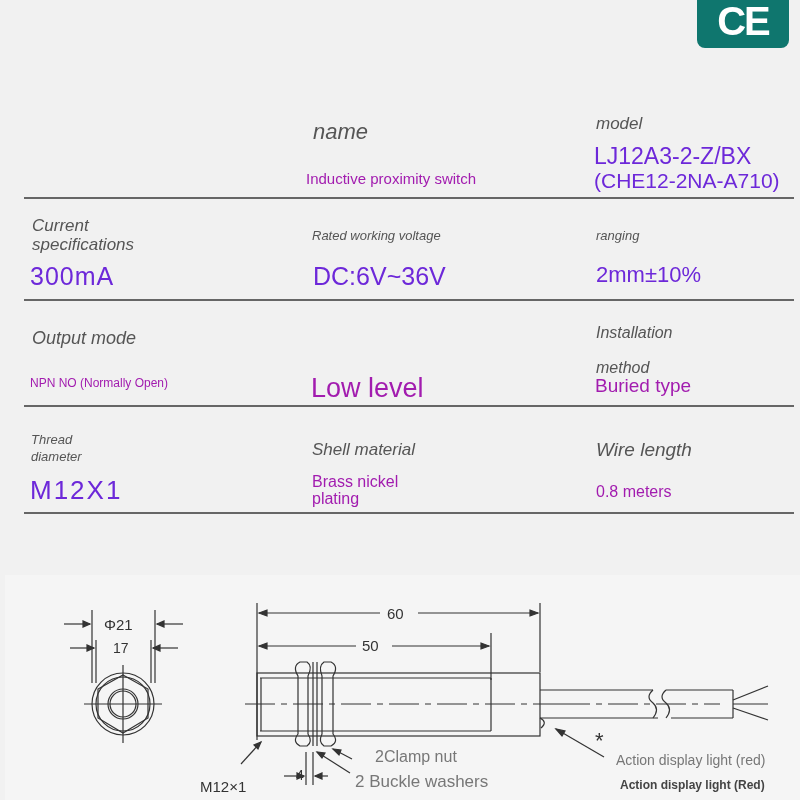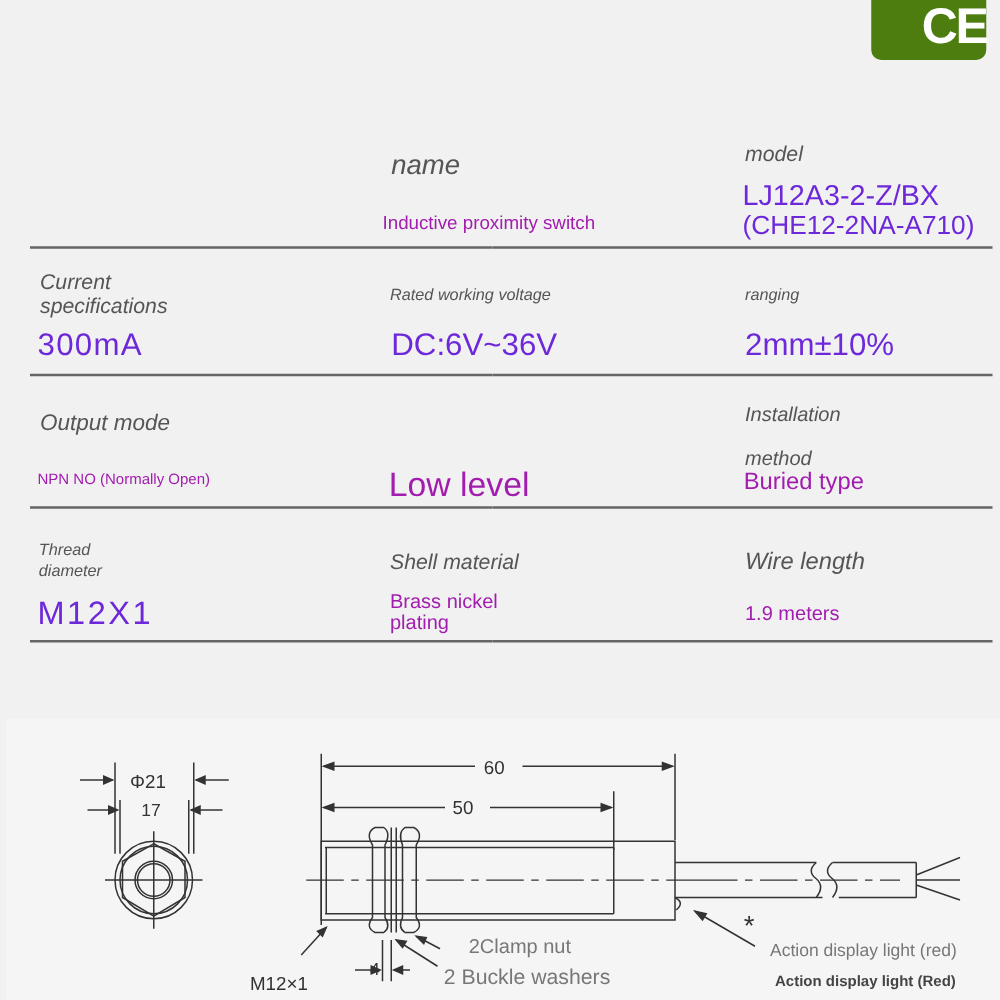--- a/index.html
+++ b/index.html
@@ -1,20 +1,20 @@
 <!DOCTYPE html>
 <html><head>
 <meta charset="utf-8">
 <style>
   * { box-sizing: border-box; margin: 0; padding: 0; }
   html, body { width: 800px; height: 800px; overflow: hidden; }
   body { background: #f1f1f1; font-family: "Liberation Sans", "DejaVu Sans", sans-serif; position: relative; color: #555; }
   .top { position: absolute; left: 0; top: 0; width: 800px; height: 548px; background: #f1f1f1; }
   .bottom { position: absolute; left: 5px; top: 575px; width: 795px; height: 225px; background: #f5f5f5; }
-  .ce { position: absolute; left: 697px; top: 0; width: 92px; height: 48px; background: #4d7c0f; border-radius: 0 0 8px 8px; color: #fff; display: flex; align-items: center; justify-content: flex-end; font-size: 40px; font-weight: bold; letter-spacing: -2px; line-height: 1; padding-bottom: 6px; }
+  .ce { position: absolute; left: 697px; top: 0; width: 92px; height: 48px; background: #0f766e; border-radius: 0 0 8px 8px; color: #fff; display: flex; align-items: center; justify-content: center; font-size: 40px; font-weight: bold; letter-spacing: -2px; line-height: 1; padding-bottom: 6px; }
   .rule { position: absolute; left: 24px; width: 370px; height: 1.5px; background: #666; }
   .rule.r2 { left: 394px; width: 400px; }
   .t { position: absolute; white-space: nowrap; line-height: 1.05; }
   .lbl { color: #555; font-style: italic; }
   .val { color: #6d28d9; }
   .val2 { color: #a21caf; text-align: right; }
   svg text { font-family: "Liberation Sans", sans-serif; }
 </style>
 </head>
 <body>
@@ -31,41 +31,41 @@
   <div class="t val" style="left:594px;top:170px;font-size:21px;">(CHE12-2NA-A710)</div>
   <div class="rule" style="top:197px;"></div>
   <div class="rule r2" style="top:197px;"></div>
 
   <div class="t lbl" style="left:32px;top:217px;font-size:17px;">Current</div>
   <div class="t lbl" style="left:32px;top:236px;font-size:17px;">specifications</div>
   <div class="t val" style="left:30px;top:263px;font-size:25px;letter-spacing:1px;">300mA</div>
   <div class="t lbl" style="left:312px;top:229px;font-size:13px;">Rated working voltage</div>
   <div class="t val" style="left:313px;top:263px;font-size:25px;">DC:6V~36V</div>
   <div class="t lbl" style="left:596px;top:229px;font-size:13px;">ranging</div>
-  <div class="t val" style="left:596px;top:263px;font-size:25px;">2mm±10%</div>
+  <div class="t val" style="left:596px;top:263px;font-size:22px;">2mm±10%</div>
   <div class="rule" style="top:299px;"></div>
   <div class="rule r2" style="top:299px;"></div>
 
   <div class="t lbl" style="left:32px;top:329px;font-size:18px;">Output mode</div>
   <div class="t val2" style="left:30px;top:377px;font-size:12px;">NPN NO (Normally Open)</div>
   <div class="t val2" style="left:311px;top:374px;font-size:27px;">Low level</div>
   <div class="t lbl" style="left:596px;top:325px;font-size:16px;">Installation</div>
   <div class="t lbl" style="left:596px;top:360px;font-size:16px;">method</div>
   <div class="t val2" style="left:595px;top:376px;font-size:19px;">Buried type</div>
   <div class="rule" style="top:405px;"></div>
   <div class="rule r2" style="top:405px;"></div>
 
   <div class="t lbl" style="left:31px;top:433px;font-size:13px;">Thread</div>
   <div class="t lbl" style="left:31px;top:450px;font-size:13px;">diameter</div>
   <div class="t val" style="left:30px;top:477px;font-size:26px;letter-spacing:2px;">M12X1</div>
   <div class="t lbl" style="left:312px;top:441px;font-size:17px;">Shell material</div>
   <div class="t val2" style="left:312px;top:474px;font-size:16px;">Brass nickel</div>
   <div class="t val2" style="left:312px;top:491px;font-size:16px;">plating</div>
   <div class="t lbl" style="left:596px;top:440px;font-size:19px;">Wire length</div>
-  <div class="t val2" style="left:596px;top:484px;font-size:16px;">1.9 meters</div>
+  <div class="t val2" style="left:596px;top:484px;font-size:16px;">0.8 meters</div>
   <div class="rule" style="top:512px;"></div>
   <div class="rule r2" style="top:512px;"></div>
 </div>
 
 <div class="bottom"></div>
 
 <svg style="position:absolute;left:0;top:0;" width="800" height="800">
   <g stroke="#333" stroke-width="1.2" fill="none">
 
     <g>

